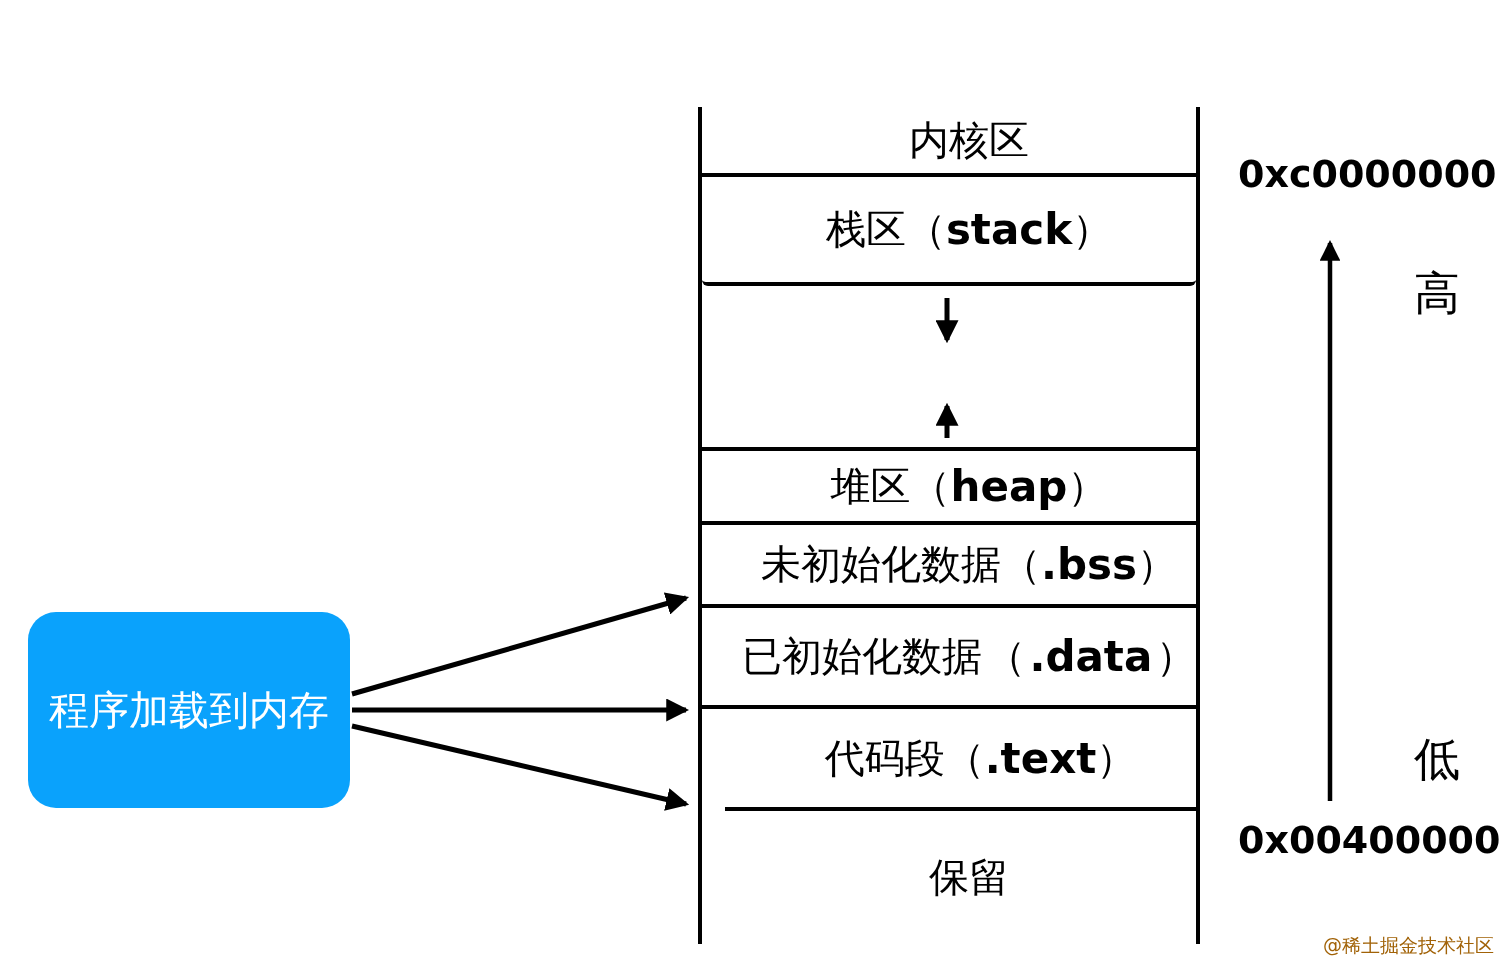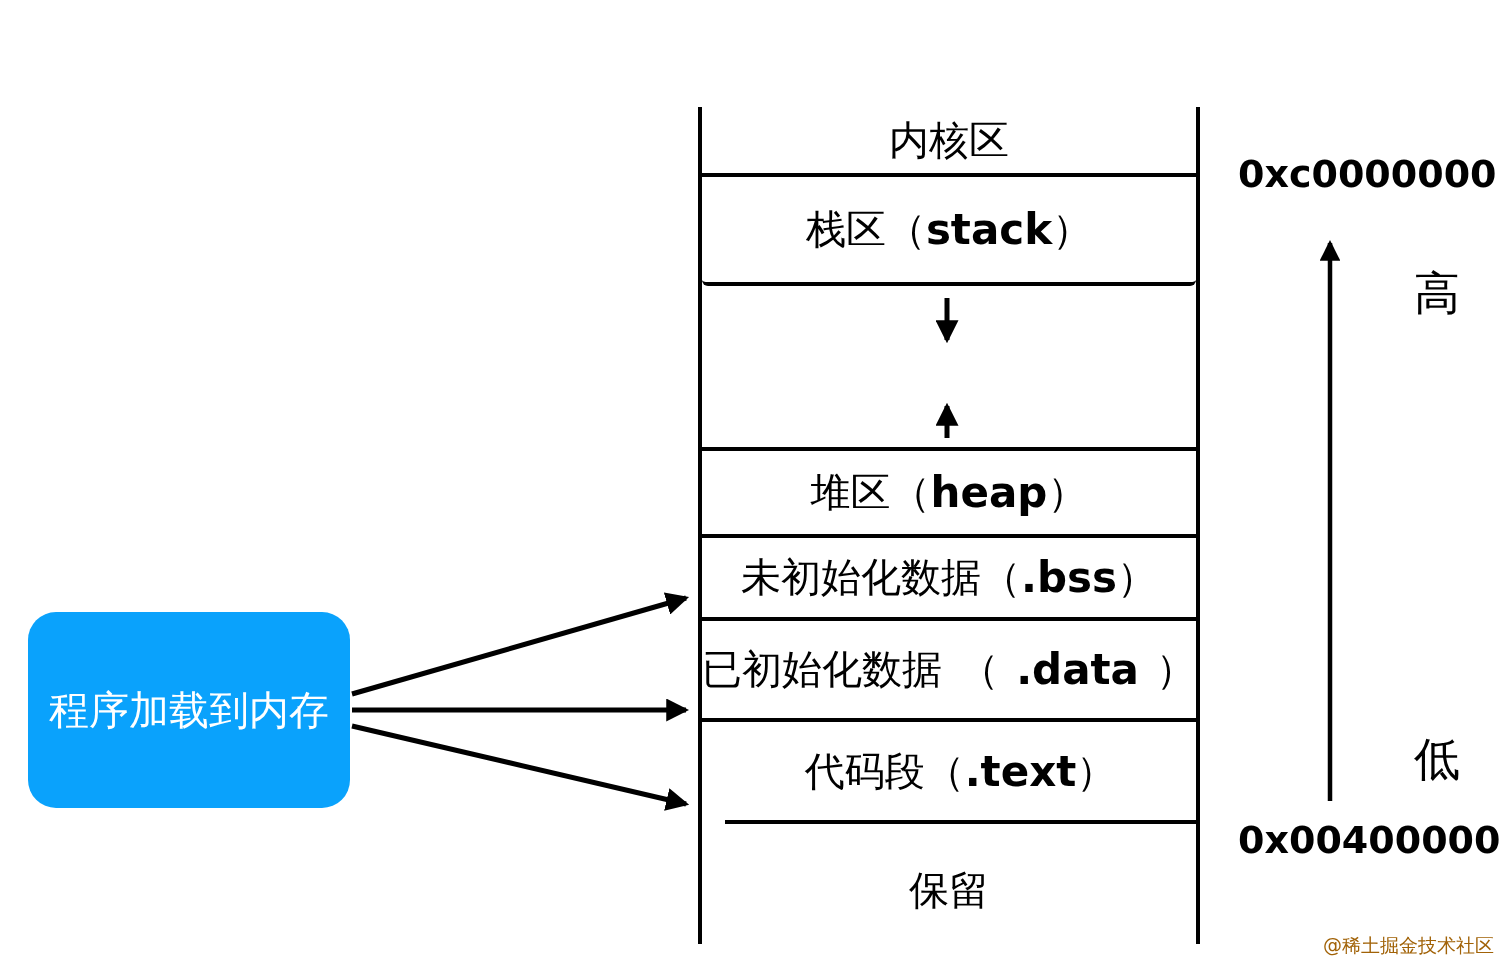--- a/index.html
+++ b/index.html
@@ -27,26 +27,27 @@
   }
   .segment {
     box-sizing: border-box;
     border-bottom: 4px solid #000;
     display: flex;
     align-items: center;
     justify-content: center;
     font-size: 40px;
     color: #000;
     white-space: nowrap;
+    padding-left: 40px;
   }
   .segment:last-child { border-bottom: none; margin-top: 23px; }
   .seg-kernel   { height: 70px;  }
   .seg-stack    { height: 109px; border-radius: 6px; }
   .seg-gap      { height: 165px; }
-  .seg-heap     { height: 87px; }
+  .seg-heap     { height: 74px; }
   .seg-bss      { height: 83px; }
   .seg-data     { height: 101px; justify-content: space-between; }
   .seg-text     { height: 102px; margin-left: 23px; }
   .seg-reserved { height: 87px;  }
 
   .lbl-zh    { font-family: "DejaVu Serif", serif; }
   .lbl-paren { font-family: "DejaVu Serif", serif; }
   .lbl-en    { font-family: "DejaVu Sans", sans-serif; font-weight: bold; font-size: 42px; }
 
   

